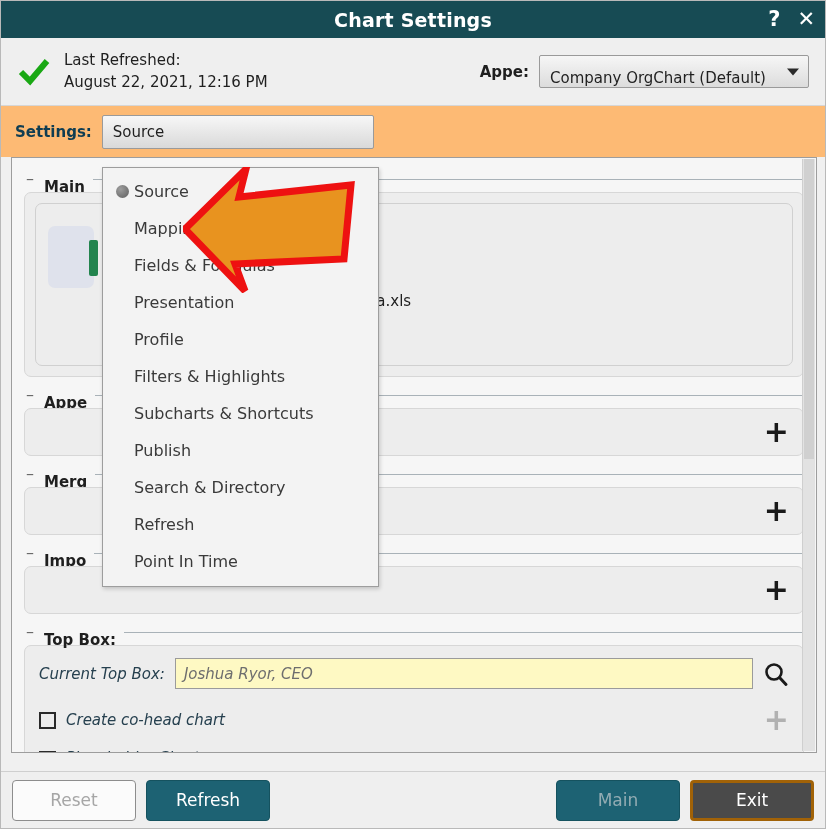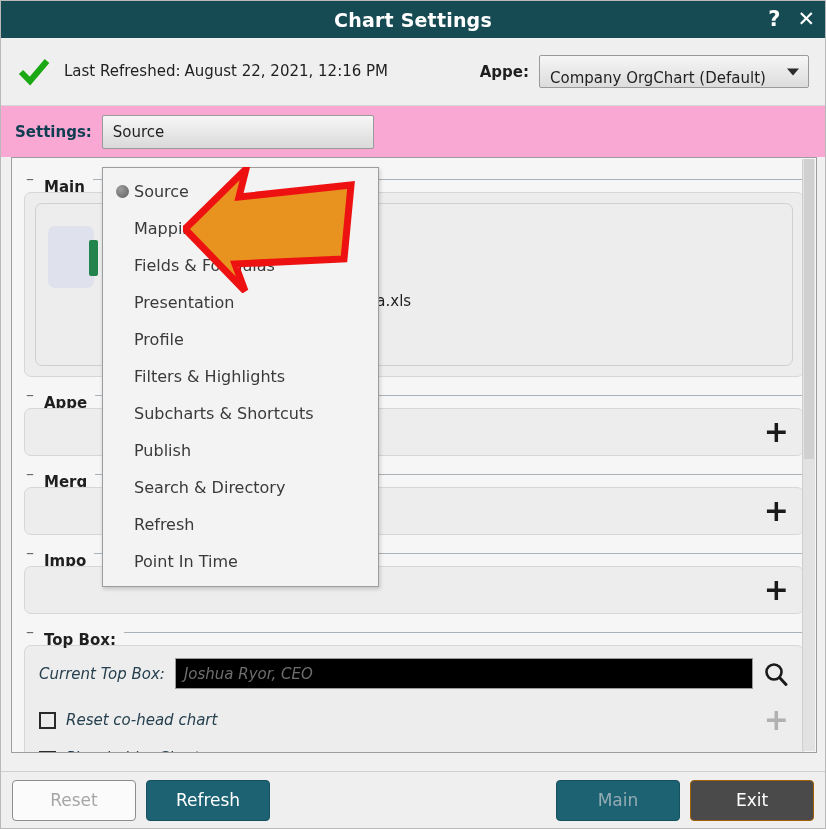--- a/index.html
+++ b/index.html
@@ -50,21 +50,21 @@
   .header {
     height: 68px;
     background: #efefef;
     border-bottom: 1px solid #d6d6d6;
     display: flex;
     align-items: center;
     padding: 0 16px;
   }
   .refresh-status { display: flex; align-items: center; gap: 13px; }
   .check-icon { width: 34px; height: 34px; flex: 0 0 34px; }
-  .refresh-lines { display: flex; flex-direction: row; gap: 4px; }
+  .refresh-lines { display: flex; flex-direction: column; gap: 4px; }
   .refresh-lines span {
     font-size: 15px;
     color: #1f1f1f;
     line-height: 1.15;
   }
   .chart-picker {
     margin-left: auto;
     display: flex; align-items: center; gap: 10px;
   }
   .chart-label { font-size: 15px; font-weight: bold; color: #1f1f1f; }
@@ -88,21 +88,21 @@
     border-left: 6px solid transparent;
     border-right: 6px solid transparent;
     border-top: 7px solid #2a2a2a;
   }
 
   
   .settings-row {
     display: flex; align-items: center;
     gap: 10px;
     padding: 9px 16px 8px 14px;
-    background: #f9a8d4;
+    background: #fdba74;
   }
   .settings-label {
     font-size: 15px; font-weight: bold; color: #0f3d52;
   }
   .settings-select {
     width: 272px;
     height: 34px;
     background: linear-gradient(#f7f7f7, #d9d9d9);
     border: 1px solid #9a9a9a;
     border-radius: 2px;
@@ -207,21 +207,21 @@
     background: #ededed;
     padding: 12px 14px 10px 14px;
     font-style: italic;
   }
   .row { display: flex; align-items: center; gap: 10px; }
   .row + .row { margin-top: 16px; }
   .field-label { font-size: 15px; color: #26404f; white-space: nowrap; }
   .text-input {
     flex: 1;
     height: 31px;
-    background: #000000;
+    background: #fef9c3;
     border: 1px solid #9b9b9b;
     display: flex; align-items: center;
     padding: 0 8px;
     font-size: 15px;
     color: #6e6e6e;
   }
   .mag {
     width: 26px; height: 26px; flex: 0 0 26px;
     cursor: pointer;
   }
@@ -312,21 +312,21 @@
     color: #a6a6a6;
   }
   .btn.teal {
     background: #1d6273;
     border: 1px solid #15525f;
     color: #ffffff;
   }
   .btn.teal.disabled { color: #93acb3; }
   .btn.dark {
     background: #4a4a4a;
-    border: 1px solid #a16207;
+    border: 3px solid #a16207;
     color: #ffffff;
   }
   .spacer { flex: 1; }
 </style>
 </head>
 <body>
 
 <div class="app">
 
   <div class="titlebar">
@@ -430,21 +430,21 @@
             <div class="text-input">
               <span>Joshua Ryor, CEO</span>
             </div>
             <svg class="mag" viewBox="0 0 26 26">
               <circle cx="11" cy="11" r="7.5" fill="none" stroke="#1a1a1a" stroke-width="2.6"></circle>
               <line x1="16.5" y1="16.5" x2="23" y2="23.5" stroke="#1a1a1a" stroke-width="3" stroke-linecap="round"></line>
             </svg>
           </div>
           <div class="row">
             <span class="cbx"></span>
-            <span class="cbx-label">Reset co-head chart</span>
+            <span class="cbx-label">Create co-head chart</span>
             <span class="plus dim">+</span>
           </div>
           <div class="row cut">
             <span class="cbx"></span>
             <span class="cbx-label">Placeholder Chart</span>
           </div>
         </div>
       </div>
 
     </div>

